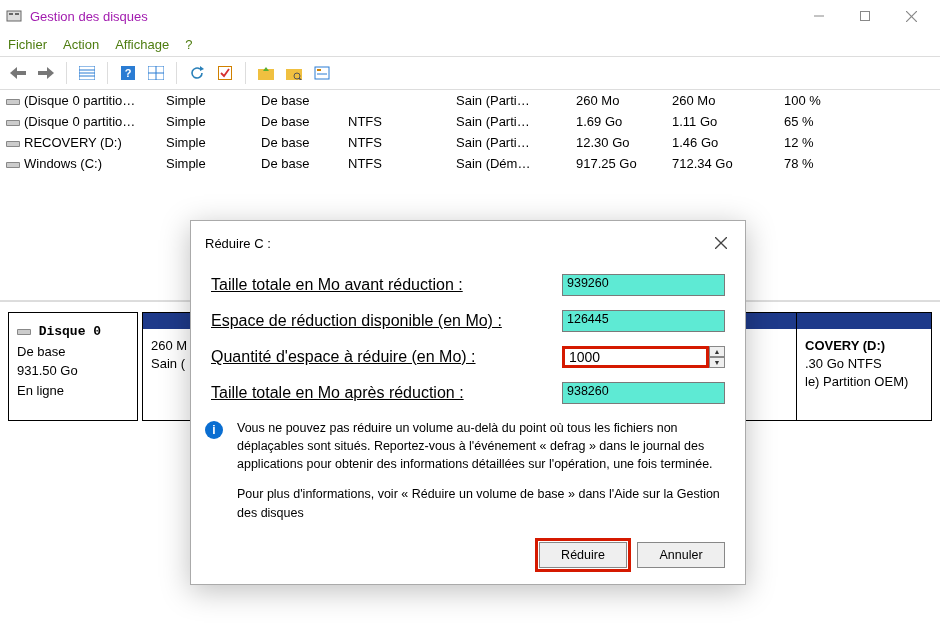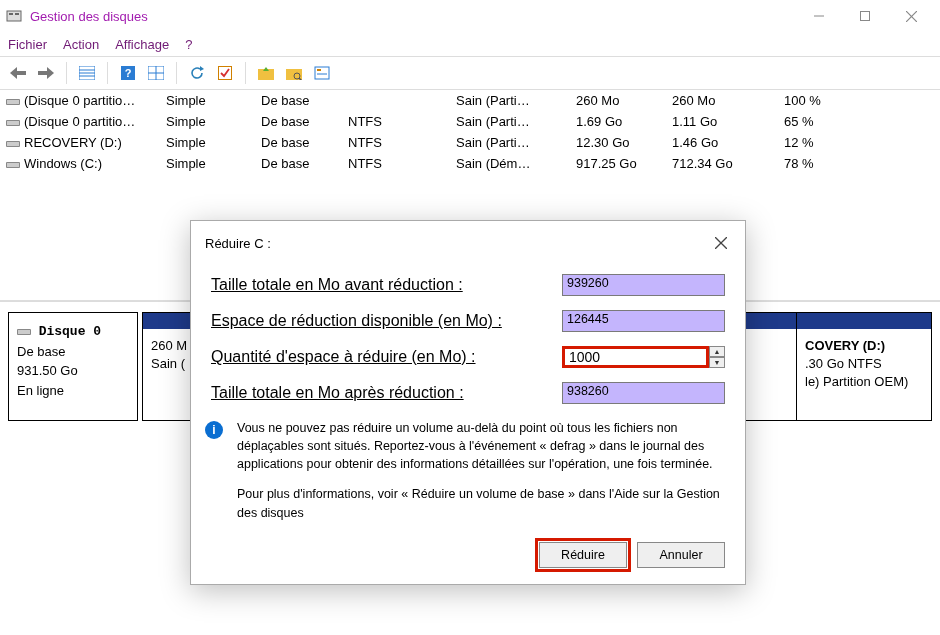--- a/index.html
+++ b/index.html
@@ -36,21 +36,21 @@
   }
   
   .menubar {
     height: 24px;
     display: flex;
     align-items: center;
     padding: 0 8px;
     gap: 16px;
     font-size: 13px;
   }
-  .menubar span { color: #701a75; }
+  .menubar span { color: #4d7c0f; }
   
   .toolbar {
     height: 34px;
     border-top: 1px solid #ddd;
     border-bottom: 1px solid #ddd;
     display: flex;
     align-items: center;
     padding: 0 6px;
     gap: 4px;
   }
@@ -172,21 +172,21 @@
     align-items: center;
     height: 36px;
   }
   .dlg-label { flex: 1; font-size: 16px; text-decoration: underline; }
   .dlg-value {
     width: 163px;
     height: 22px;
     border: 1px solid #7a7a7a;
     padding: 1px 4px;
     font-size: 12.5px;
-    background: #c4b5fd;
+    background: #5eead4;
   }
   .spinbox {
     display: flex;
     align-items: stretch;
     height: 22px;
   }
   .spinbox input {
     width: 147px;
     border: 3px solid #d51900;
     padding: 0 4px;

